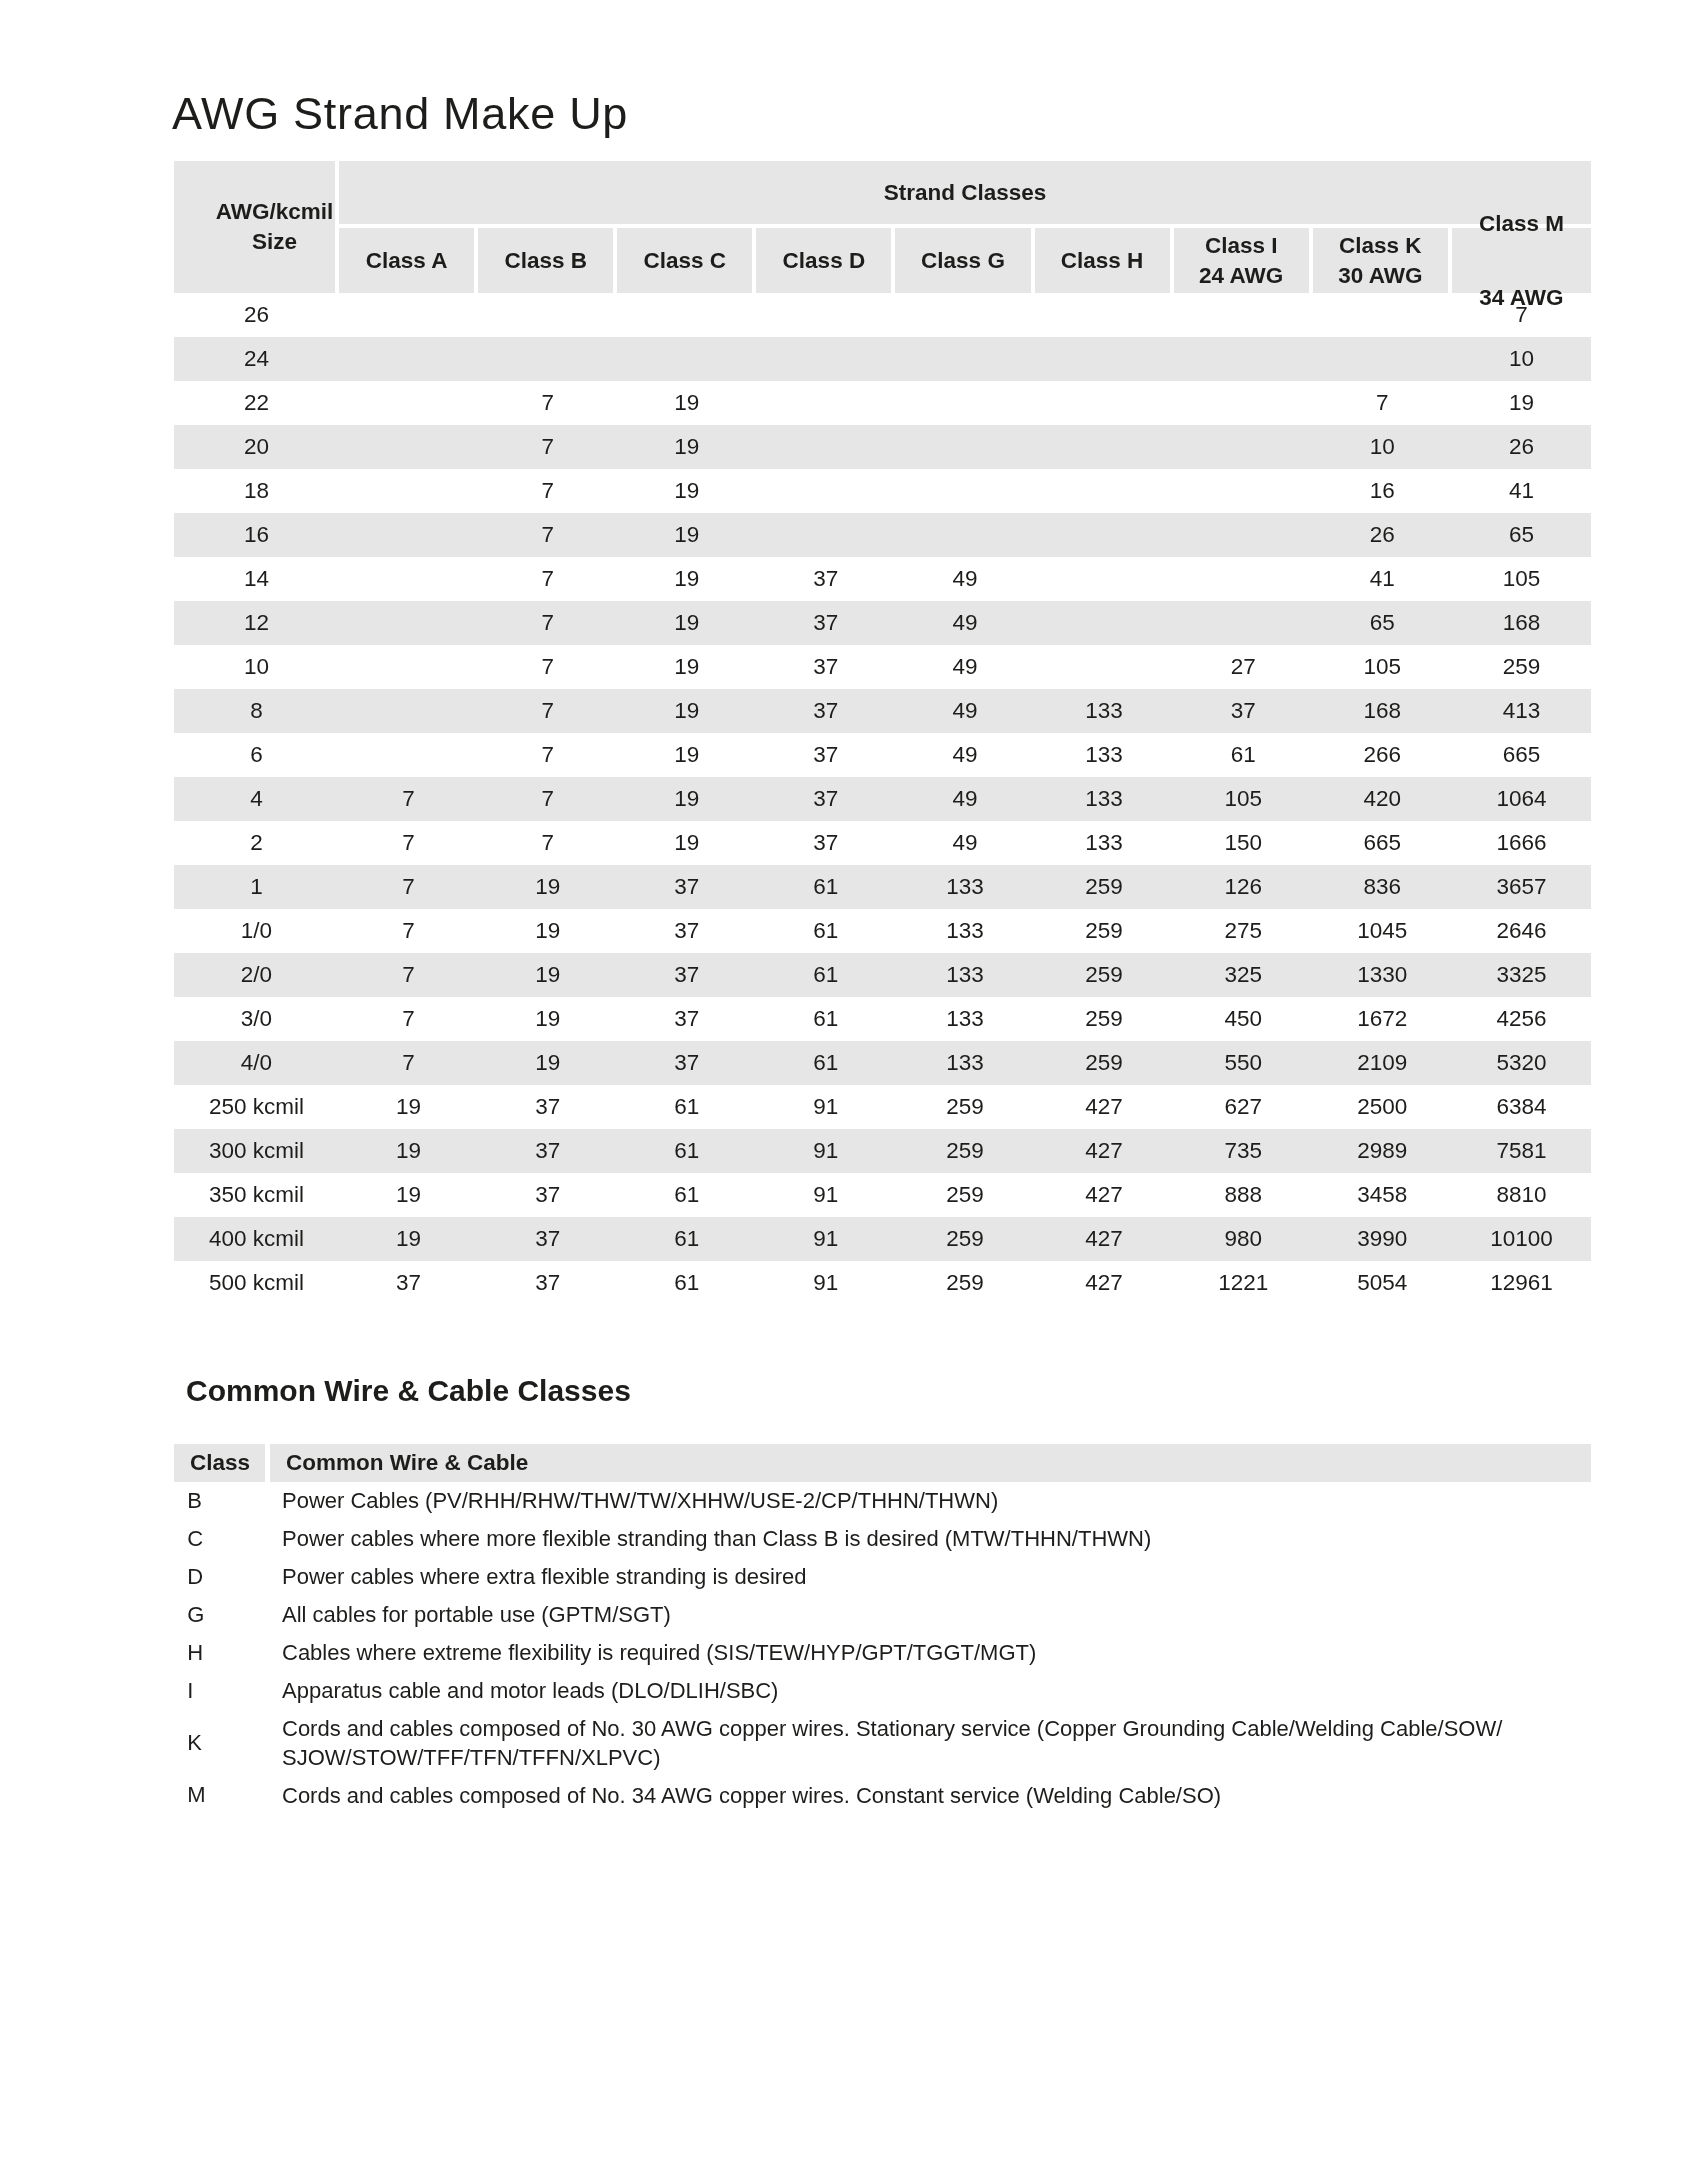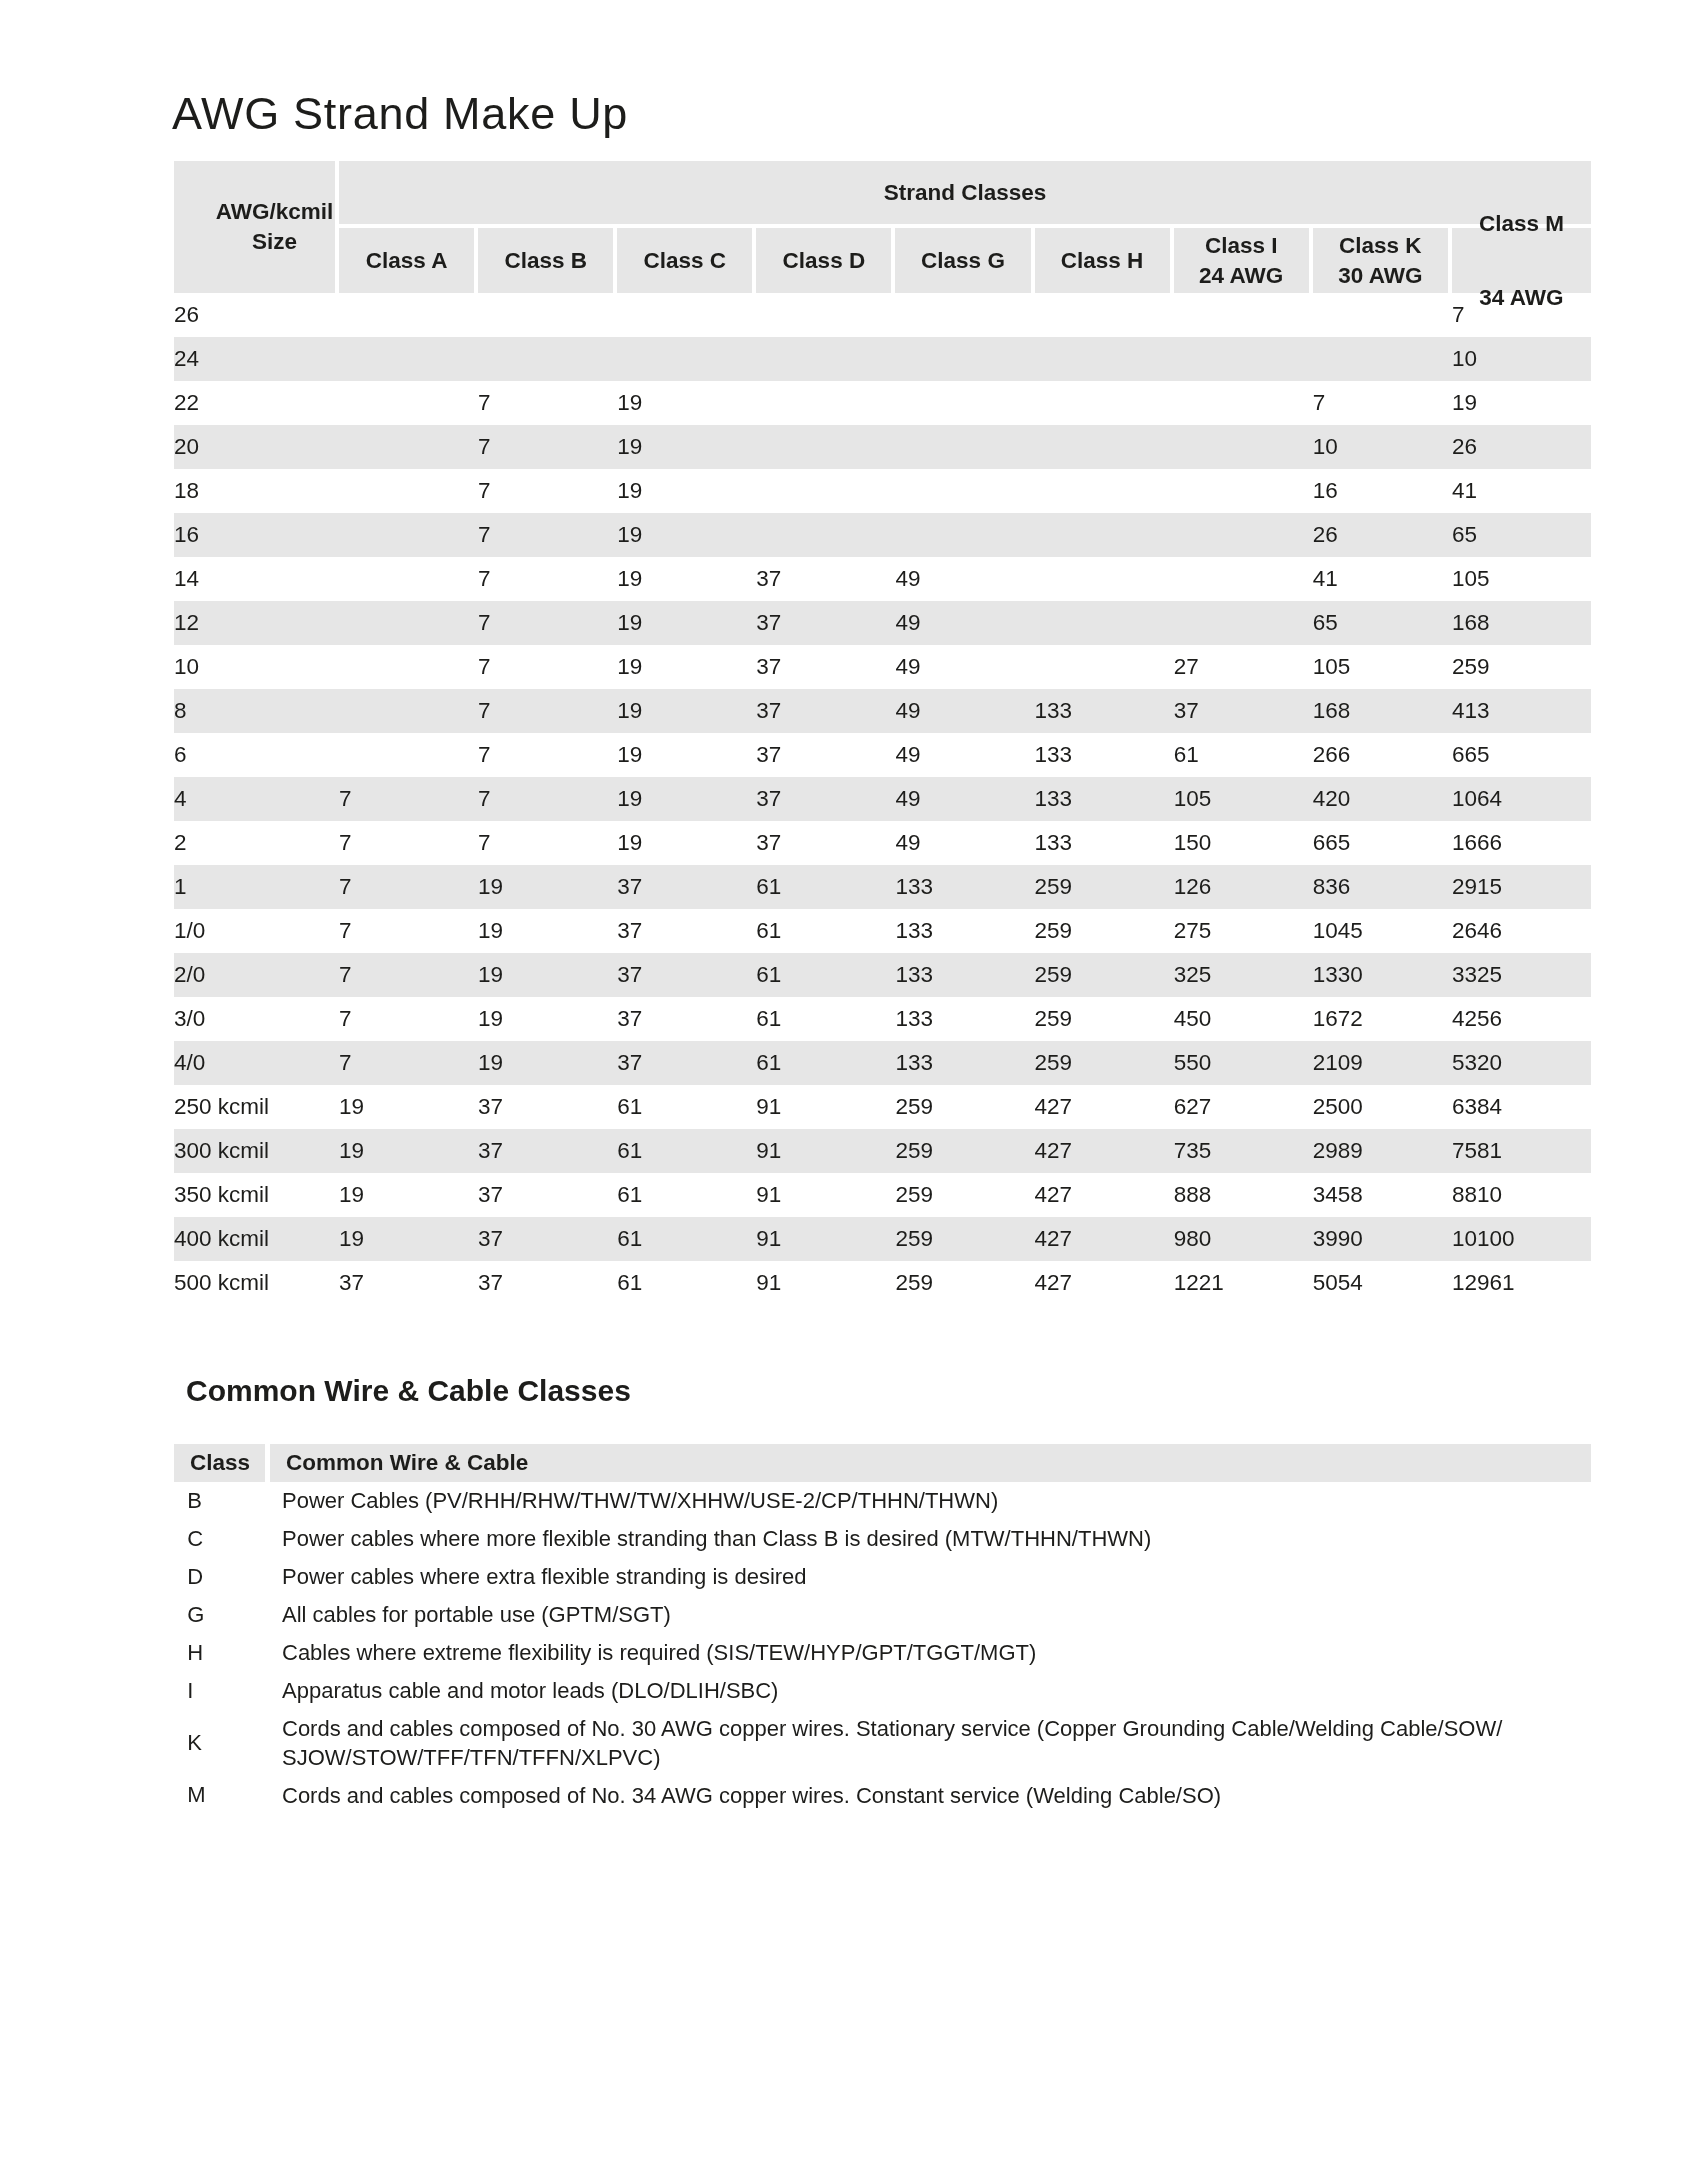--- a/index.html
+++ b/index.html
@@ -46,20 +46,21 @@
   .corner   { grid-column: 1; grid-row: 1 / 3; border-right: 4.6px solid #fff; white-space: pre-line; line-height: 1.35; padding-left: 40px; }
   .group    { grid-column: 2 / 11; grid-row: 1; border-bottom: 4.6px solid #fff; }
   .class-head { grid-row: 2; flex-direction: column; line-height: 1.3; border-right: 4.6px solid #fff; }
   .strand-header .class-head:last-child { border-right: none; gap: 44px; }
 
   .strand-row {
     display: grid;
     grid-template-columns: 165px repeat(9, 1fr);
     height: 44px;
     align-items: center;
+    text-align: center;
     font-size: 22.5px;
   }
   .strand-row:nth-child(even) { background: var(--table-gray); }
 
   
   .section-heading {
     position: absolute;
     left: 174px; top: 1362px;
     margin: 12px;
     font-size: 30px;
@@ -344,21 +345,21 @@
   <div class="strand-row">
     <div>1</div>
     <div>7</div>
     <div>19</div>
     <div>37</div>
     <div>61</div>
     <div>133</div>
     <div>259</div>
     <div>126</div>
     <div>836</div>
-    <div>2915</div>
+    <div>3657</div>
   </div>
 
   <div class="strand-row">
     <div>1/0</div>
     <div>7</div>
     <div>19</div>
     <div>37</div>
     <div>61</div>
     <div>133</div>
     <div>259</div>

